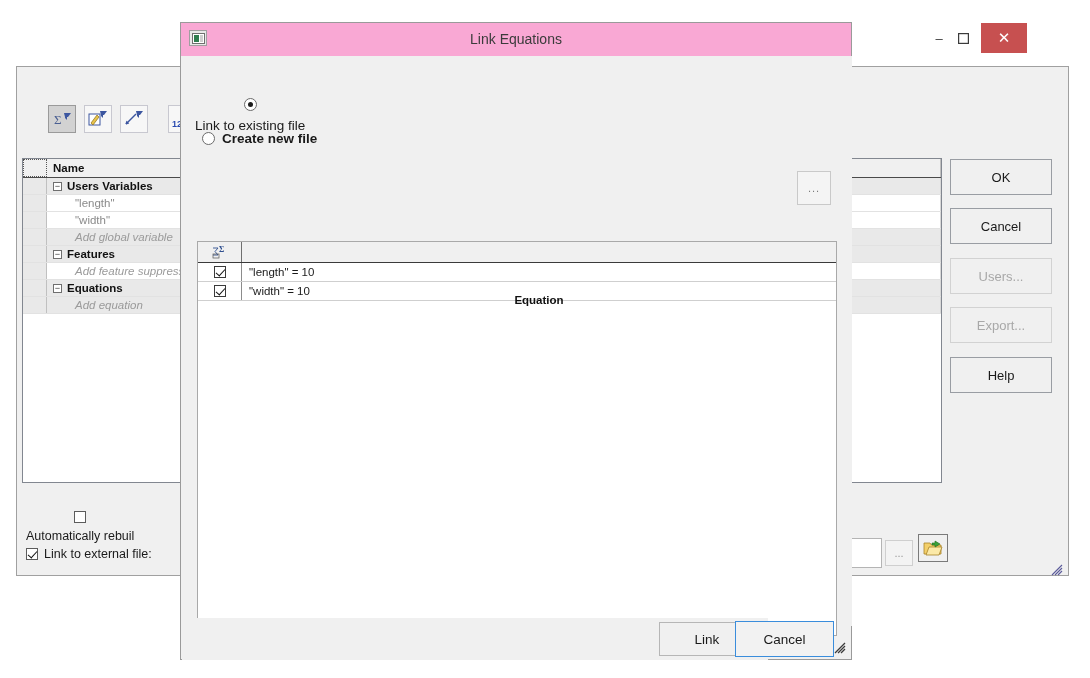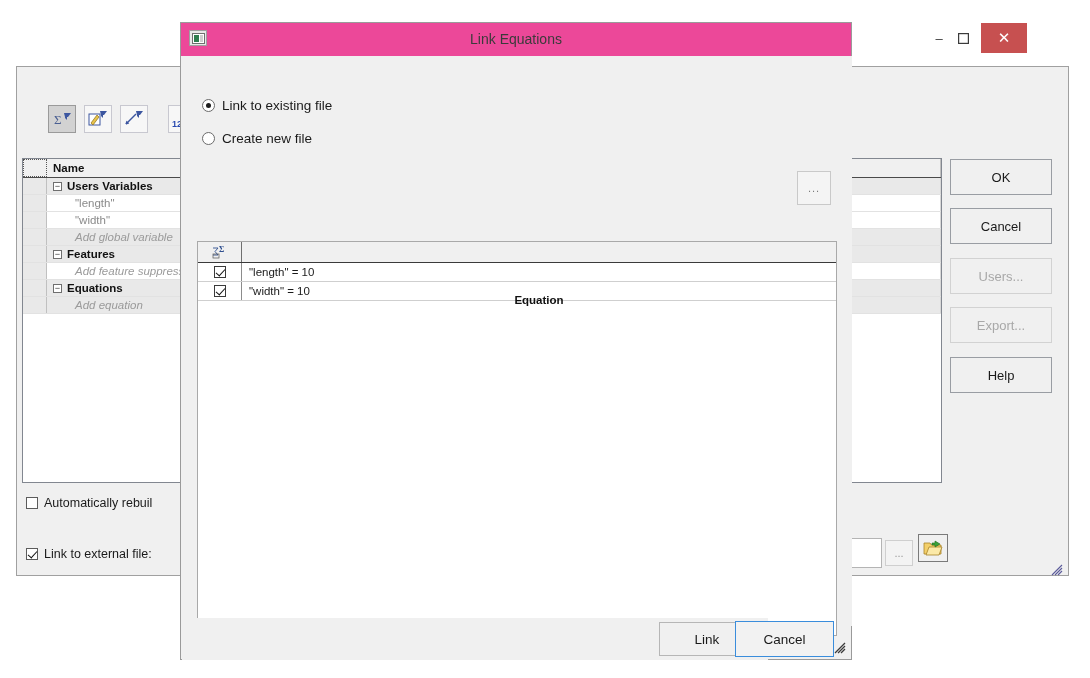--- a/index.html
+++ b/index.html
@@ -230,21 +230,21 @@
     position: absolute;
     left: 180px; top: 654px;
     width: 672px; height: 6px;
     background: #8d8d8d;
   }
   .titlebar {
     position: absolute;
     left: 0; top: 0;
     width: 100%;
     height: 33px;
-    background: #ec4899;
+    background: #f9a8d4;
     box-sizing: border-box;
   }
   .title-icon {
     position: absolute;
     left: 8px; top: 7px;
     width: 18px; height: 16px;
     background: #e8e8e8;
     border: 1px solid #9f9f9f;
     box-sizing: border-box;
     display: flex; align-items: center; justify-content: center;
@@ -501,21 +501,21 @@
         <span class="expander">−</span><span>Equations</span>
       </div>
     </div>
     <div class="tree-row addrow alt">
       <div class="tree-gutter"></div>
       <div class="tree-cell">Add equation</div>
     </div>
     <div class="tree-fill"></div>
   </div>
 
-  <div class="bg-check-row" style="top:496px;">
+  <div class="bg-check-row" style="top:511px;flex-direction:column;">
     <span class="winchk"></span>
     <span>Automatically rebuil</span>
   </div>
   <div class="bg-check-row" style="top:547px;">
     <span class="winchk on"></span>
     <span>Link to external file:</span>
   </div>
 
   <button class="bg-btn" style="top:159px;">OK</button>
   <button class="bg-btn" style="top:208px;">Cancel</button>
@@ -560,25 +560,25 @@
       <button class="win-btn" style="left:760px;">
         <svg width="11" height="11" viewBox="0 0 11 11">
           <rect x="0.5" y="0.5" width="10" height="10" fill="none" stroke="#3b3b3b" stroke-width="1.4"></rect>
         </svg>
       </button>
       <button class="win-btn close" style="left:800px;">✕</button>
     </div>
 
     <div class="dlg-body">
 
-      <div class="radio-row" style="left:20px; top:42px;">
+      <div class="radio-row" style="left:13px; top:42px;flex-direction:column;">
         <span class="radio on"></span>
         <span>Link to existing file</span>
       </div>
-      <div class="radio-row" style="left:20px; top:75px;">
+      <div class="radio-row" style="left:20px; top:75px;font-weight:bold;">
         <span class="radio"></span>
         <span>Create new file</span>
       </div>
 
       <div class="browse-btn">...</div>
 
       <div class="eq-table">
         <div class="eq-head">
           <div class="eq-head-chk">
             <svg width="16" height="14" viewBox="0 0 16 14">

